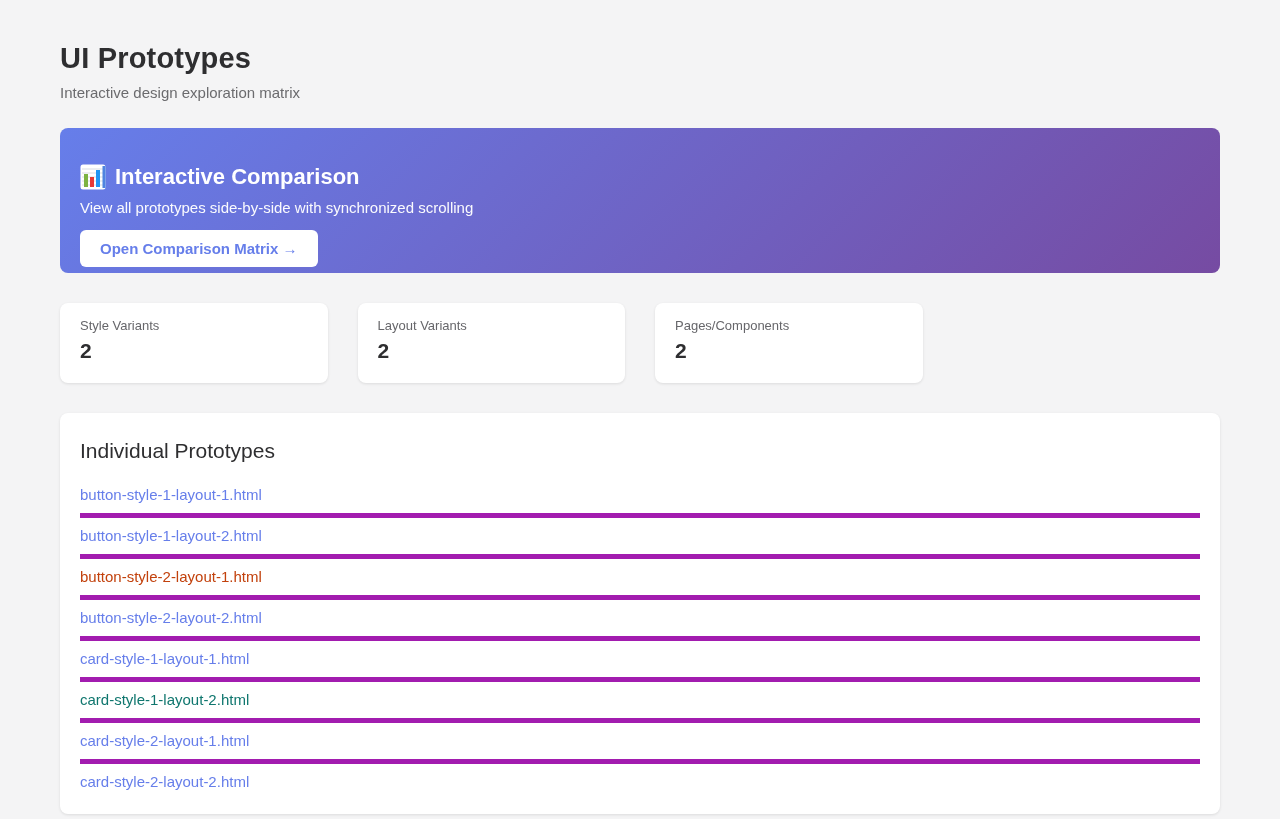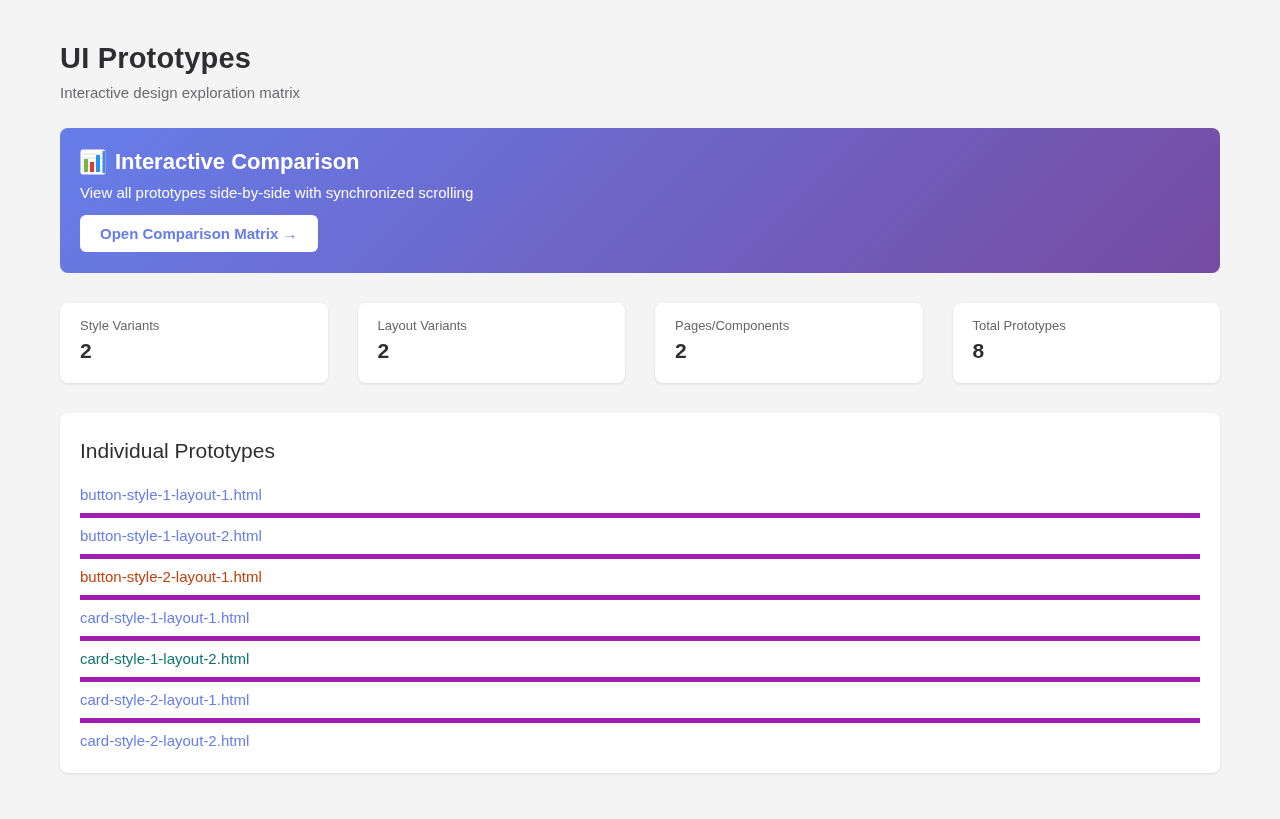--- a/index.html
+++ b/index.html
@@ -21,21 +21,21 @@
   .page-subtitle {
     margin-top: 9px;
     font-size: 15px;
     color: #6b6b6e;
   }
 
   
   .banner {
     margin-top: 27px;
     border-radius: 8px;
-    padding: 21px 20px;
+    padding: 36px 20px;
     color: #fff;
     background: linear-gradient(135deg, var(--grad-start, #667eea) 0%, var(--grad-end, #764ba2) 100%);
     height: 145px;
   }
   .banner-title {
     font-size: 22px;
     font-weight: 700;
     display: flex;
     align-items: center;
     gap: 9px;
@@ -142,37 +142,36 @@
     <div class="stat-value">2</div>
   </div>
   <div class="stat-card">
     <div class="stat-label">Layout Variants</div>
     <div class="stat-value">2</div>
   </div>
   <div class="stat-card">
     <div class="stat-label">Pages/Components</div>
     <div class="stat-value">2</div>
   </div>
-  <div class="stat-card">
-    <div class="stat-label">Total Prototypes</div>
-    <div class="stat-value">8</div>
-  </div>
 </section>
 
 <section class="proto-card">
   <h2 class="proto-heading">Individual Prototypes</h2>
   <ul class="proto-list">
     <li class="proto-item">
         <a href="#" class="proto-link" style="color: rgb(102, 126, 234);">button-style-1-layout-1.html</a>
       </li>
     <li class="proto-item">
         <a href="#" class="proto-link" style="color: rgb(102, 126, 234);">button-style-1-layout-2.html</a>
       </li>
     <li class="proto-item">
         <a href="#" class="proto-link" style="color: #c2410c;">button-style-2-layout-1.html</a>
+      </li>
+    <li class="proto-item">
+        <a href="#" class="proto-link" style="color: rgb(102, 126, 234);">button-style-2-layout-2.html</a>
       </li>
     <li class="proto-item">
         <a href="#" class="proto-link" style="color: rgb(102, 126, 234);">card-style-1-layout-1.html</a>
       </li>
     <li class="proto-item">
         <a href="#" class="proto-link" style="color: #0f766e;">card-style-1-layout-2.html</a>
       </li>
     <li class="proto-item">
         <a href="#" class="proto-link" style="color: rgb(102, 126, 234);">card-style-2-layout-1.html</a>
       </li>

